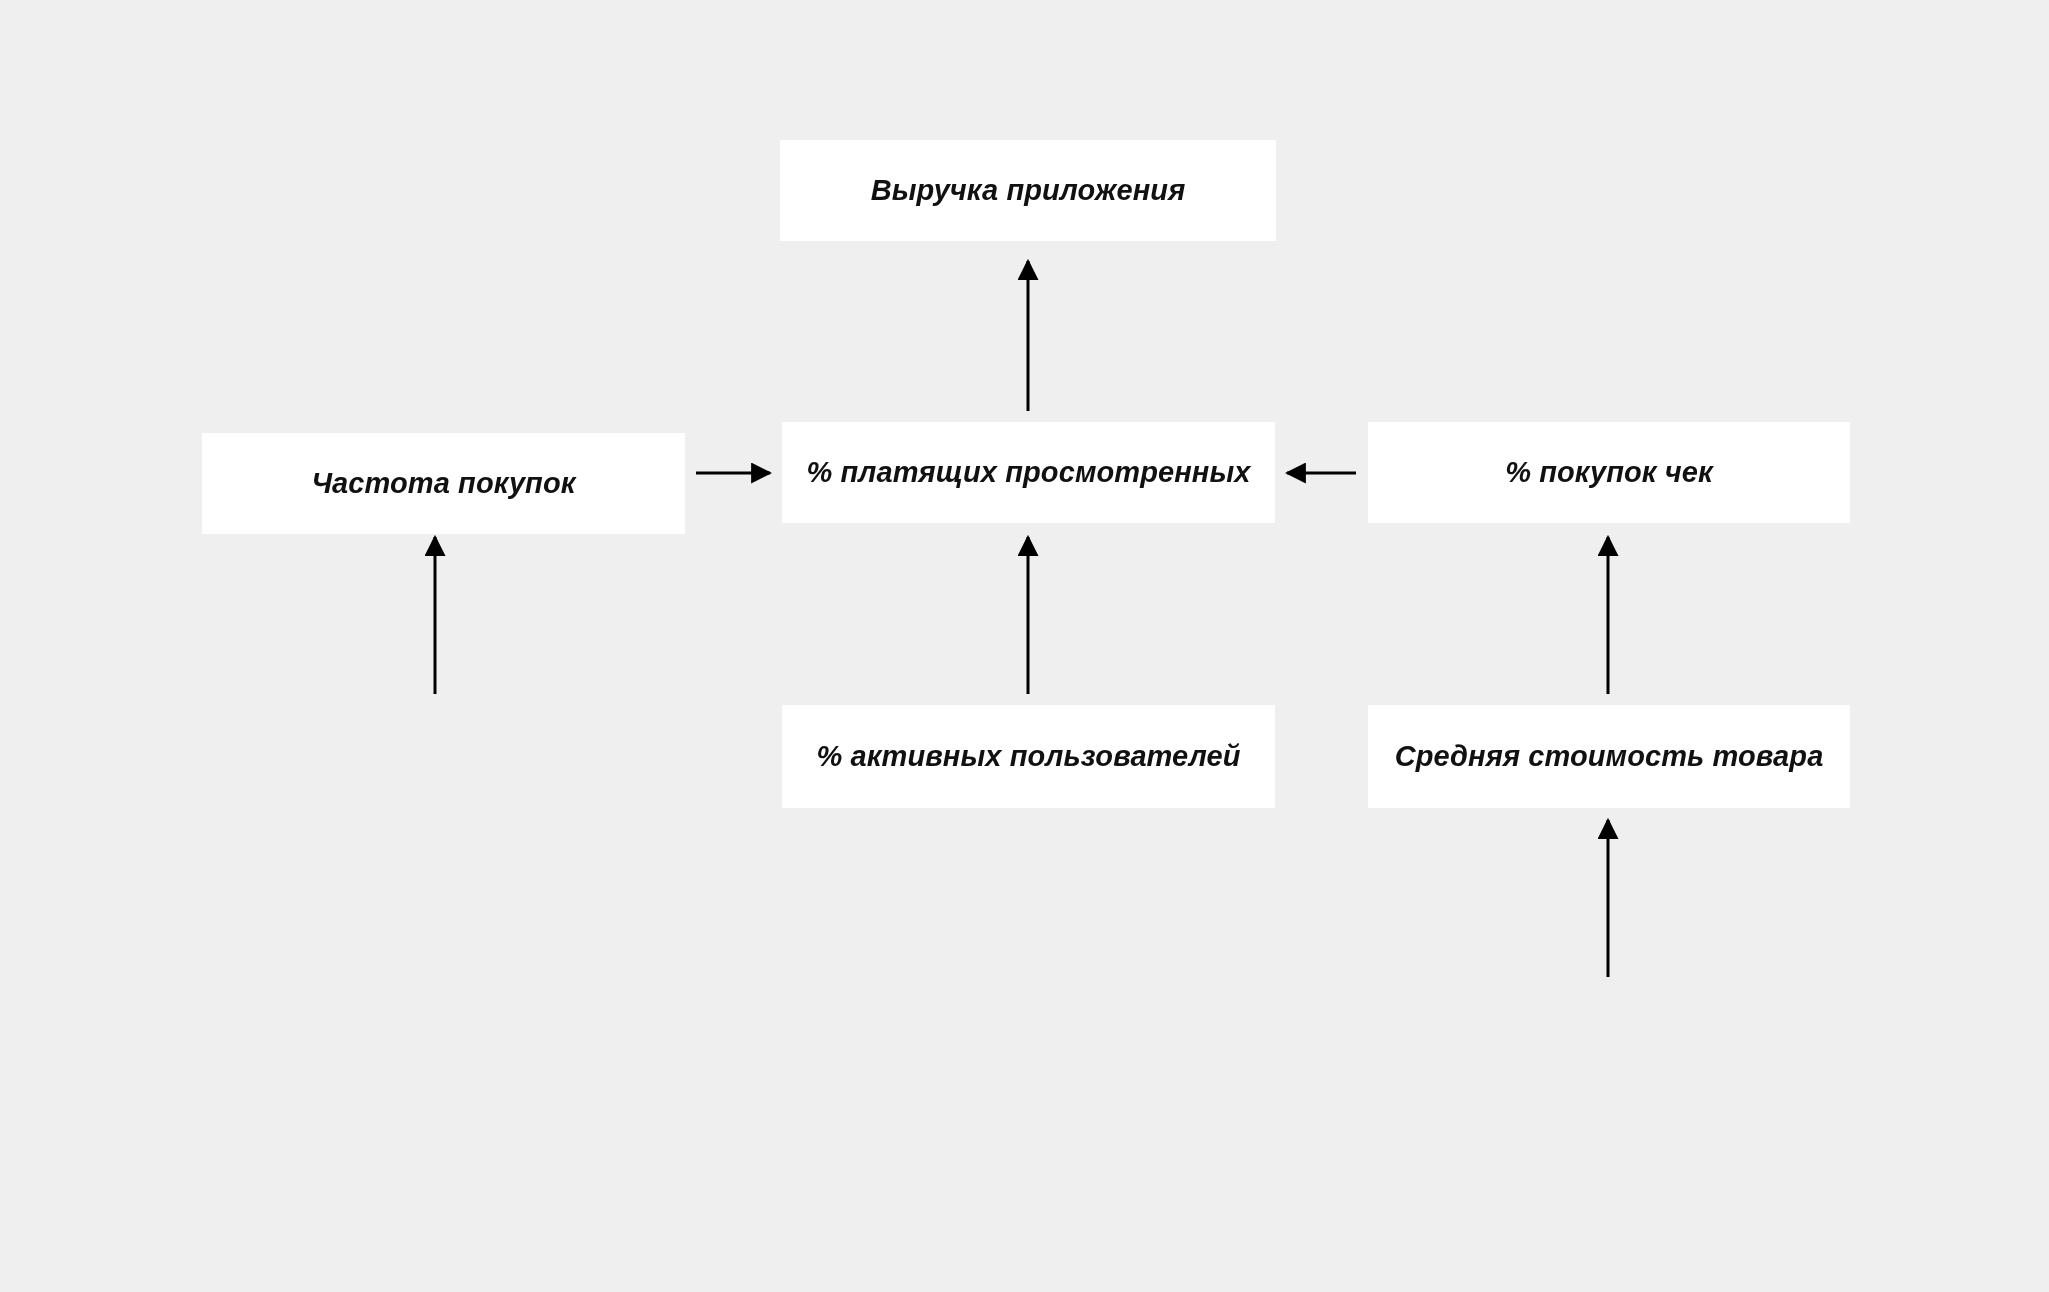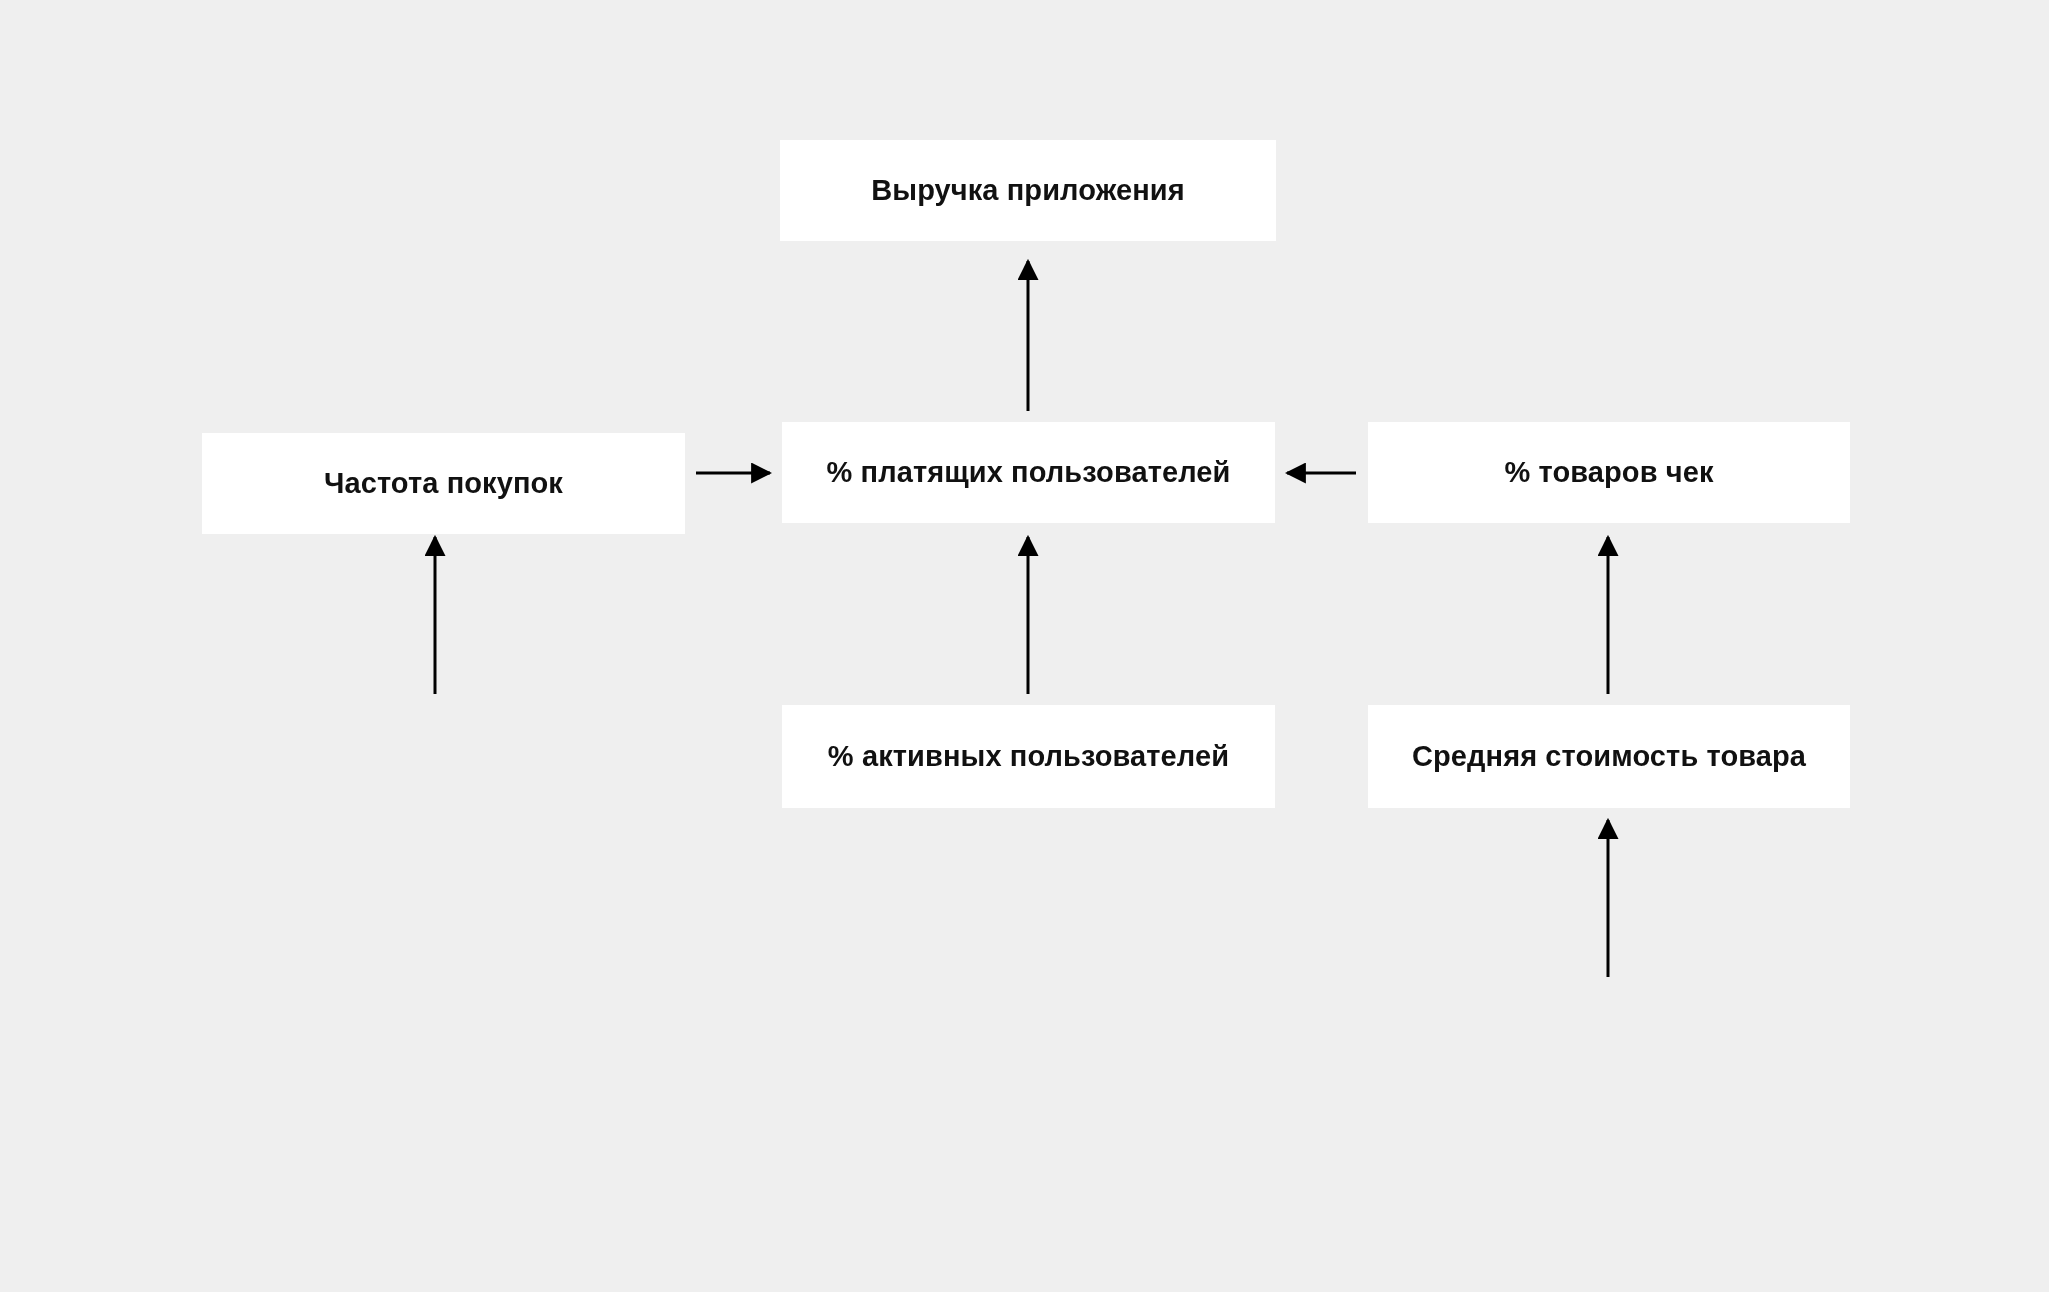--- a/index.html
+++ b/index.html
@@ -11,20 +11,21 @@
     height: 1292px;
     background: #efefef;
     font-family: "Liberation Sans", sans-serif;
     overflow: hidden;
   }
   #canvas {
     position: relative;
     width: 2049px;
     height: 940px;
     background: #efefef;
+    font-style: italic;
   }
   .node {
     position: absolute;
     background: #ffffff;
     display: flex;
     align-items: center;
     justify-content: center;
     box-sizing: border-box;
     color: #111111;
     font-weight: 700;
@@ -85,25 +86,25 @@
 
   <div class="node n-revenue">
     <span>Выручка приложения</span>
   </div>
 
   <div class="node n-frequency">
     <span>Частота покупок</span>
   </div>
 
   <div class="node n-paying">
-    <span>% платящих пользователей</span>
+    <span>% платящих просмотренных</span>
   </div>
 
   <div class="node n-avgcheck">
-    <span>% товаров чек</span>
+    <span>% покупок чек</span>
   </div>
 
 
   <div class="node n-itemprice">
     <span>Средняя стоимость товара</span>
   </div>
 
   <div class="node n-active">
     <span>% активных пользователей</span>
   </div>

